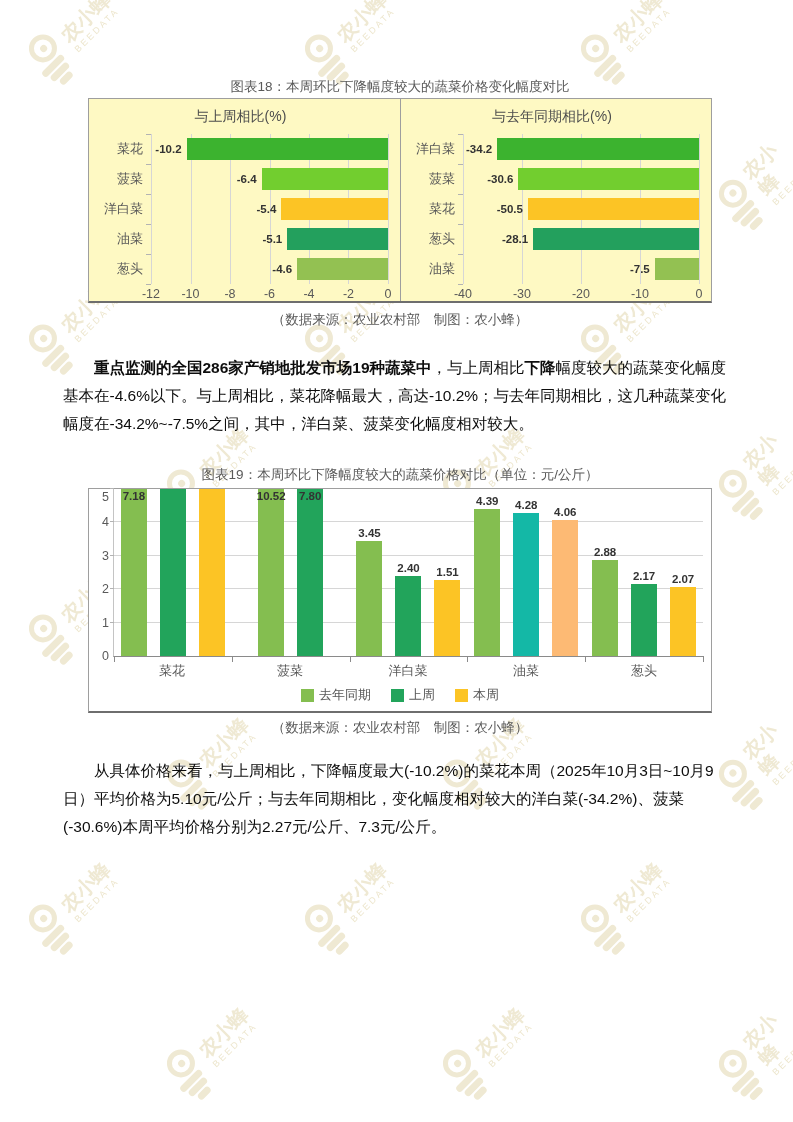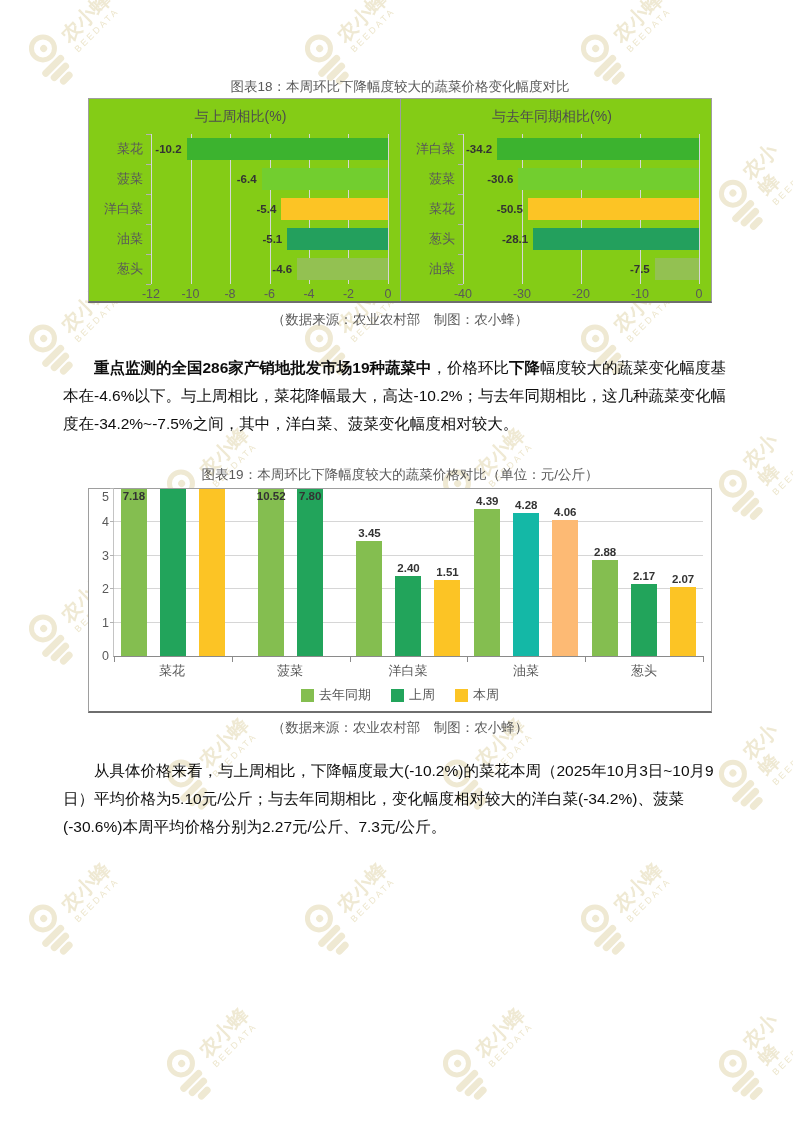--- a/index.html
+++ b/index.html
@@ -24,21 +24,21 @@
   .heading{left:63px;top:40px;font-size:15.5px;font-weight:bold;color:#000;}
   .ctitle{left:88px;width:624px;text-align:center;font-size:13.5px;color:#595959;}
   #t18{top:78px;} #t19{top:466px;}
   .caption{left:88px;width:624px;text-align:center;font-size:13.5px;color:#595959;}
   #cap18{top:311px;} #cap19{top:719px;}
   p.bodytext{left:63px;width:670px;margin:0;font-size:15.5px;line-height:28px;
     color:#0d0d0d;text-indent:2em;}
   #para1{top:354px;} #para2{top:757px;}
   
   .dualbox{left:88px;top:98px;width:622px;height:202px;border:1px solid #9e9e9e;
-    border-bottom:2px solid #6e6e6e;display:flex;background:#84cc16;box-sizing:content-box;}
+    border-bottom:2px solid #6e6e6e;display:flex;background:#fef9c3;box-sizing:content-box;}
   .panel{width:50%;box-sizing:border-box;padding:9px 12px 0 4px;position:relative;}
   .panel+.panel{border-left:1px solid #9e9e9e;}
   .ptitle{text-align:center;color:#4d4d4d;font-size:14px;height:24px;}
   .prows{position:relative;height:150px;margin-left:58px;margin-top:2px;}
   .vgrid{position:absolute;top:0;bottom:0;width:1px;background:#d6d6d6;}
   .axline{position:absolute;left:0;top:0;bottom:0;width:1px;background:#b3b3b3;}
   .btick{position:absolute;left:-5px;width:5px;height:1px;background:#b3b3b3;}
   .hrow{position:absolute;left:0;right:0;height:30px;}
   .hcat{position:absolute;left:-58px;width:50px;text-align:right;line-height:30px;
     font-size:13px;color:#595959;}
@@ -610,21 +610,21 @@
           <span style="left:0.000%">-40</span>
           <span style="left:25.000%">-30</span>
           <span style="left:50.000%">-20</span>
           <span style="left:75.000%">-10</span>
           <span style="left:100.000%">0</span>
         </div>
        </div>
     </div>
   <div class="abs caption" id="cap18">（数据来源：农业农村部　制图：农小蜂）</div>
 
-  <p class="abs bodytext" id="para1"><b>重点监测的全国286家产销地批发市场19种蔬菜中</b><span>，价格环比</span><b>下降</b><span>幅度较大的蔬菜变化幅度基本在-4.6%以下。与上周相比，菜花降幅最大，高达-10.2%；与去年同期相比，这几种蔬菜变化幅度在-34.2%~-7.5%之间，其中，洋白菜、菠菜变化幅度相对较大。</span></p>
+  <p class="abs bodytext" id="para1"><b>重点监测的全国286家产销地批发市场19种蔬菜中</b><span>，与上周相比</span><b>下降</b><span>幅度较大的蔬菜变化幅度基本在-4.6%以下。与上周相比，菜花降幅最大，高达-10.2%；与去年同期相比，这几种蔬菜变化幅度在-34.2%~-7.5%之间，其中，洋白菜、菠菜变化幅度相对较大。</span></p>
 
   <div class="abs ctitle" id="t19">图表19：本周环比下降幅度较大的蔬菜价格对比（单位：元/公斤）</div>
   <div class="abs vboxx" id="fig19">
       <div class="vplot">
         <div class="hgrid" style="bottom:20.000%"></div>
         <div class="hgrid" style="bottom:40.000%"></div>
         <div class="hgrid" style="bottom:60.000%"></div>
         <div class="hgrid" style="bottom:80.000%"></div>
         <div class="ytick" style="bottom:20.000%"></div>
         <div class="ytick" style="bottom:40.000%"></div>

